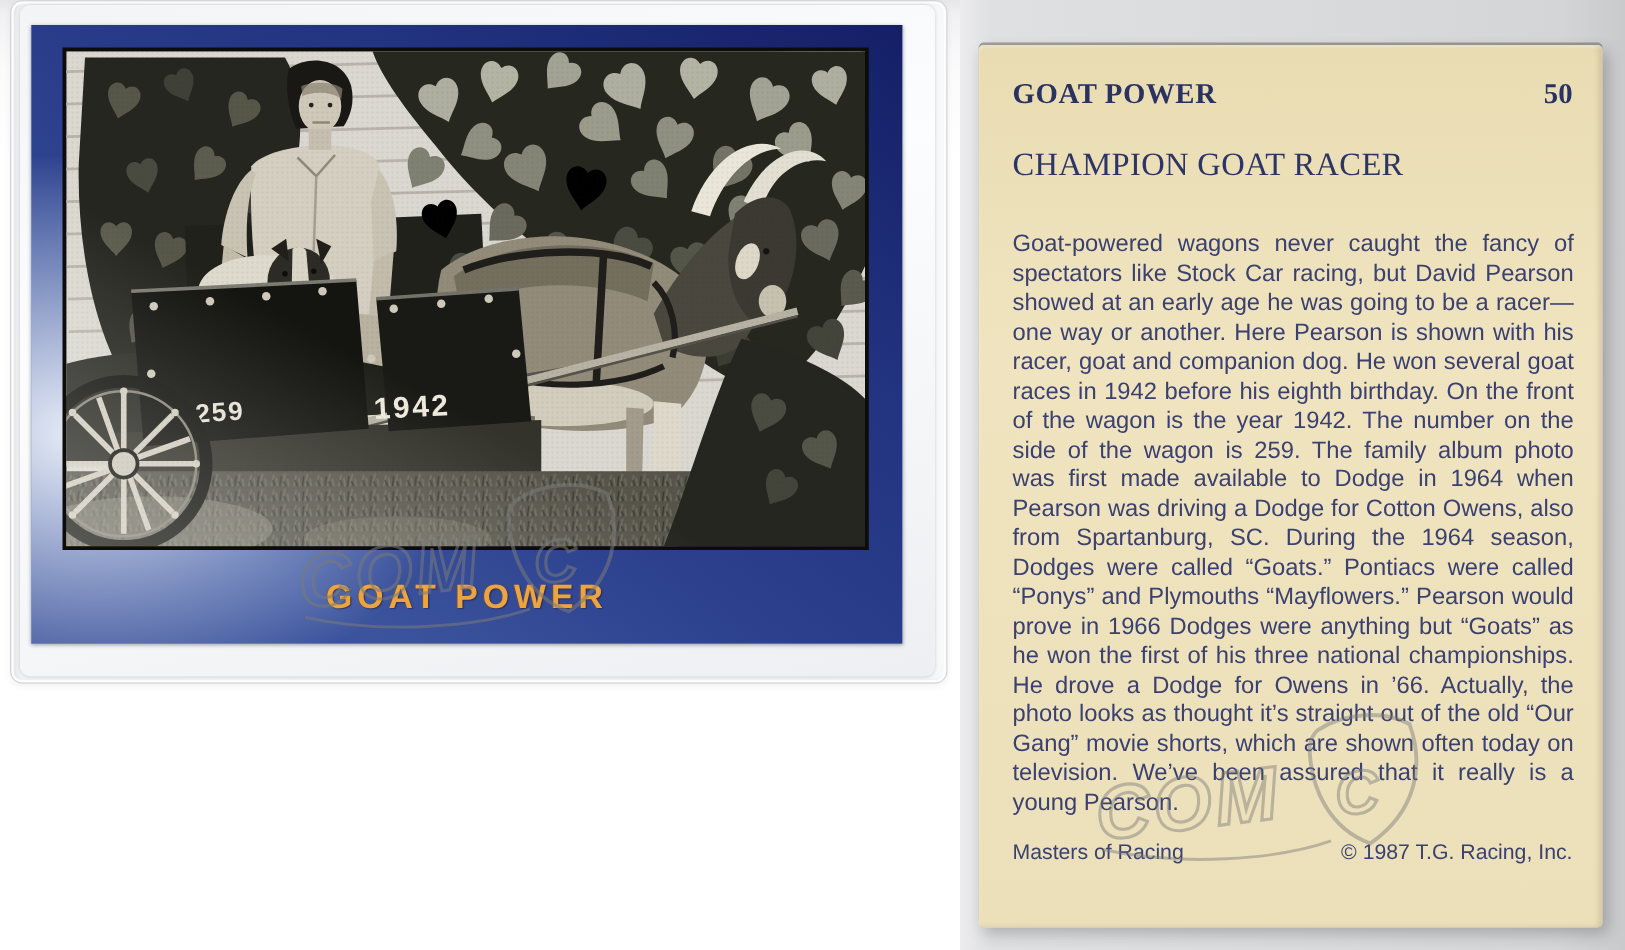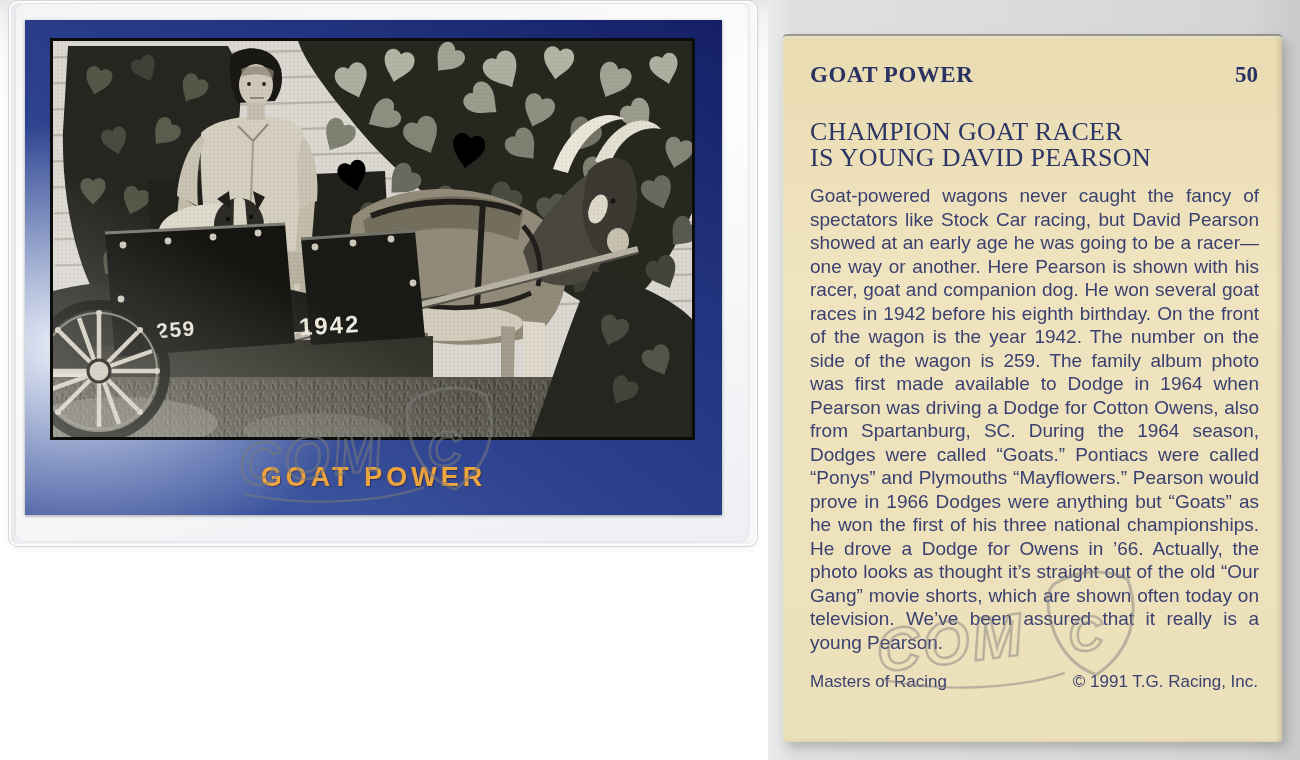--- a/index.html
+++ b/index.html
@@ -318,25 +318,24 @@
 
 <div class="abs card-back"></div>
 
 <div class="abs bk-header">
   <span class="bk-title">GOAT POWER</span>
   <span class="bk-num">50</span>
 </div>
 
 <div class="abs bk-sub">
   <div>CHAMPION GOAT RACER</div>
-  <div>IS YOUNG DAVID PEARSON</div>
 </div>
 
 <div class="abs bk-body">Goat-powered wagons never caught the fancy of spectators like Stock Car racing, but David Pearson showed at an early age he was going to be a racer—one way or another. Here Pearson is shown with his racer, goat and companion dog. He won several goat races in 1942 before his eighth birthday. On the front of the wagon is the year 1942. The number on the side of the wagon is 259. The family album photo was first made available to Dodge in 1964 when Pearson was driving a Dodge for Cotton Owens, also from Spartanburg, SC. During the 1964 season, Dodges were called “Goats.” Pontiacs were called “Ponys” and Plymouths “Mayflowers.” Pearson would prove in 1966 Dodges were anything but “Goats” as he won the first of his three national championships. He drove a Dodge for Owens in ’66. Actually, the photo looks as thought it’s straight out of the old “Our Gang” movie shorts, which are shown often today on television. We’ve been assured that it really is a young Pearson.</div>
 
 <div class="abs bk-footer">
   <span>Masters of Racing</span>
-  <span>© 1991 T.G. Racing, Inc.</span>
+  <span>© 1987 T.G. Racing, Inc.</span>
 </div>
 
 <svg class="abs wm wm-back" viewBox="0 0 300 130">
   <use href="#comc"></use>
 </svg>
 
 </body></html>

